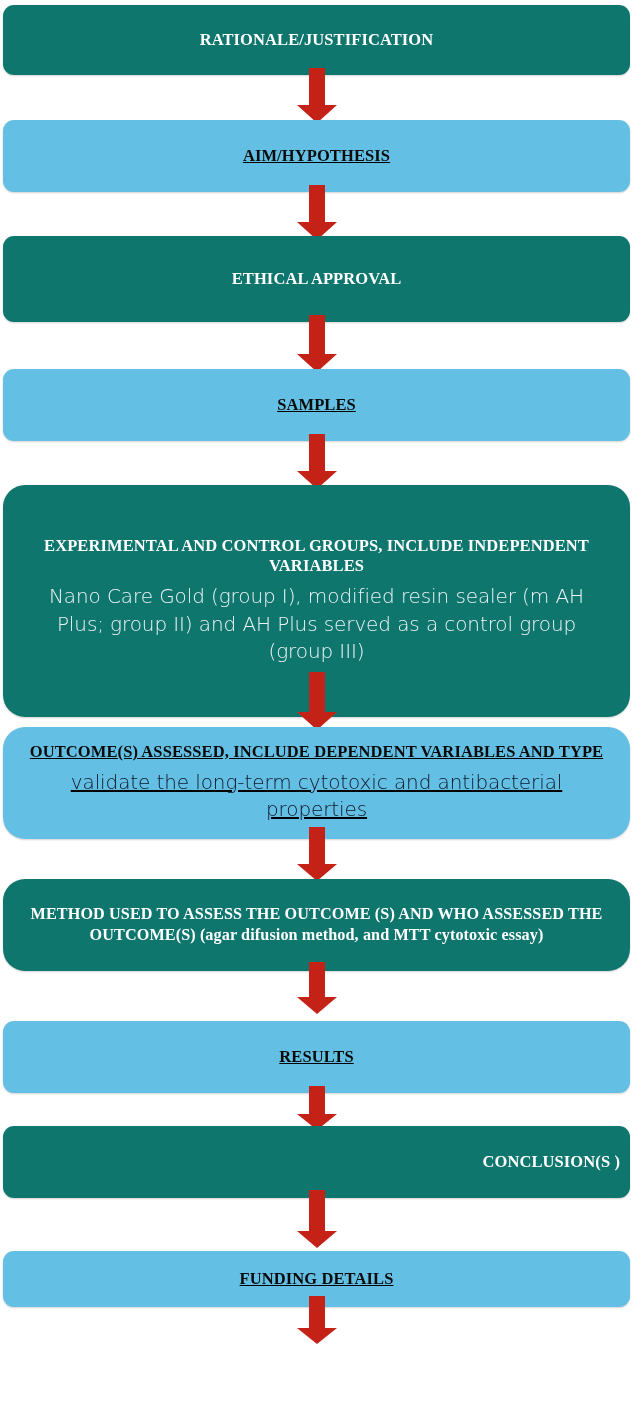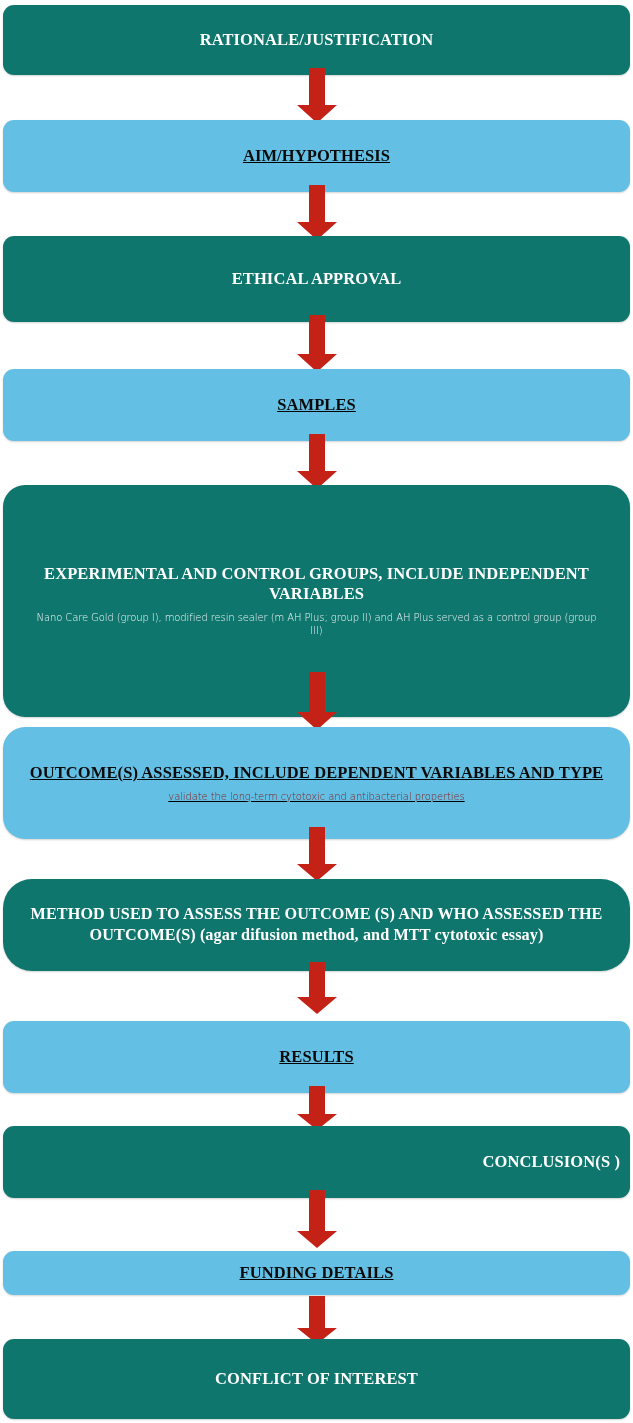--- a/index.html
+++ b/index.html
@@ -53,27 +53,27 @@
     font-size: 16.5px;
     line-height: 1.2;
     letter-spacing: 0.1px;
   }
   .dark .node-title { color: #ffffff; }
   .light .node-title { color: #0a0a0a; }
 
   .node-sub {
     font-family: "DejaVu Sans", sans-serif;
     font-weight: 300;
-    font-size: 10px;
+    font-size: 20px;
     line-height: 1.38;
     margin-top: 7px;
     color: #eef4f7;
     letter-spacing: -0.1px;
   }
-  .light .node-sub { color: #7f1d1d; }
+  .light .node-sub { color: #0f172a; }
 
   
   .arrow {
     position: absolute;
     left: 50%;
     transform: translateX(-50%);
     width: 46px;
   }
   .arrow svg { display: block; width: 100%; height: 100%; }
 </style>
@@ -137,21 +137,21 @@
     <div class="node-title">OUTCOME(S) ASSESSED, INCLUDE DEPENDENT VARIABLES AND TYPE</div>
     <div class="node-sub">validate the long-term cytotoxic and antibacterial properties</div>
   </div>
 
   <div class="arrow" style="top:827px; height:54px;">
     <svg viewBox="0 0 46 54" preserveAspectRatio="none" aria-hidden="true">
       <path d="M15,0 L31,0 L31,37 L43,37 L23,54 L3,37 L15,37 Z" fill="#c42217"></path>
     </svg>
   </div>
 
-  <div class="node dark big" style="top:879px; height:92px; padding-left:8px; padding-right:8px;border-radius:29px;">
+  <div class="node dark big" style="top:879px; height:92px; padding-left:8px; padding-right:8px;">
     <div class="node-title" style="font-size:16.2px; line-height:1.3;">METHOD USED TO ASSESS THE OUTCOME (S) AND WHO ASSESSED THE OUTCOME(S)  (agar difusion method, and MTT cytotoxic essay)</div>
   </div>
 
   <div class="arrow" style="top:962px; height:52px;">
     <svg viewBox="0 0 46 52" preserveAspectRatio="none" aria-hidden="true">
       <path d="M15,0 L31,0 L31,35 L43,35 L23,52 L3,35 L15,35 Z" fill="#c42217"></path>
     </svg>
   </div>
 
   <div class="node light" style="top:1021px; height:72px;">
@@ -167,27 +167,24 @@
   <div class="node dark" style="top:1126px; height:72px;align-items:flex-end;">
     <div class="node-title">CONCLUSION(S )</div>
   </div>
 
   <div class="arrow" style="top:1190px; height:58px;">
     <svg viewBox="0 0 46 58" preserveAspectRatio="none" aria-hidden="true">
       <path d="M15,0 L31,0 L31,41 L43,41 L23,58 L3,41 L15,41 Z" fill="#c42217"></path>
     </svg>
   </div>
 
-  <div class="node light" style="top:1251px; height:44px;">
+  <div class="node light" style="top:1251px; height:56px;">
     <div class="node-title">FUNDING DETAILS</div>
   </div>
 
   <div class="arrow" style="top:1296px; height:48px;">
     <svg viewBox="0 0 46 48" preserveAspectRatio="none" aria-hidden="true">
       <path d="M15,0 L31,0 L31,32 L43,32 L23,48 L3,32 L15,32 Z" fill="#c42217"></path>
     </svg>
   </div>
 
-  <div class="node dark" style="top:1339px; height:80px;">
-    <div class="node-title">CONFLICT OF INTEREST</div>
-  </div>
 
 </div>
 
 </body></html>

